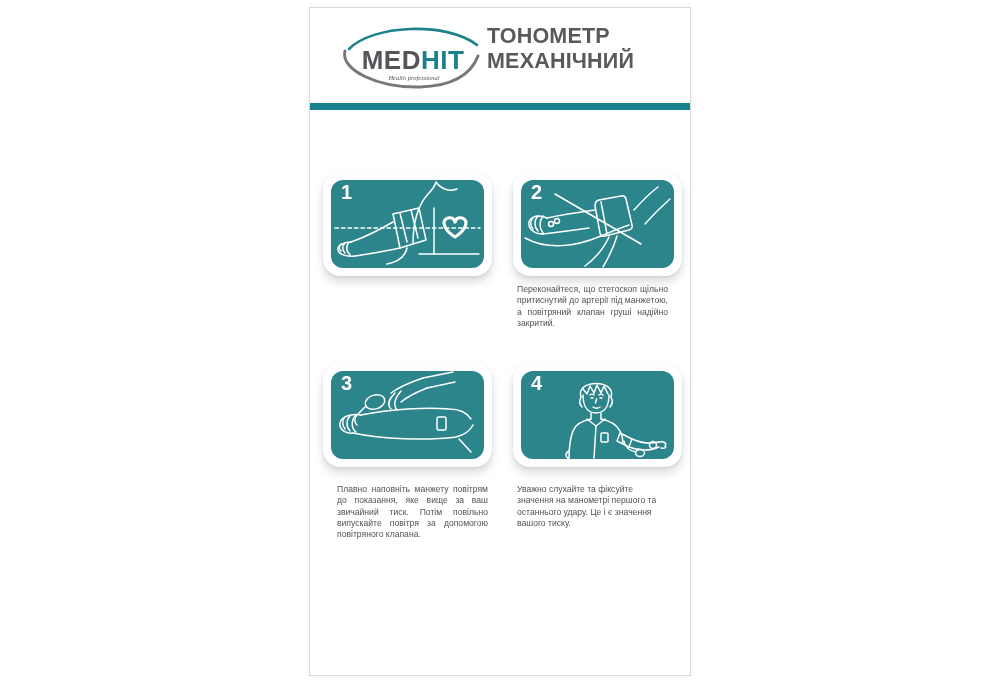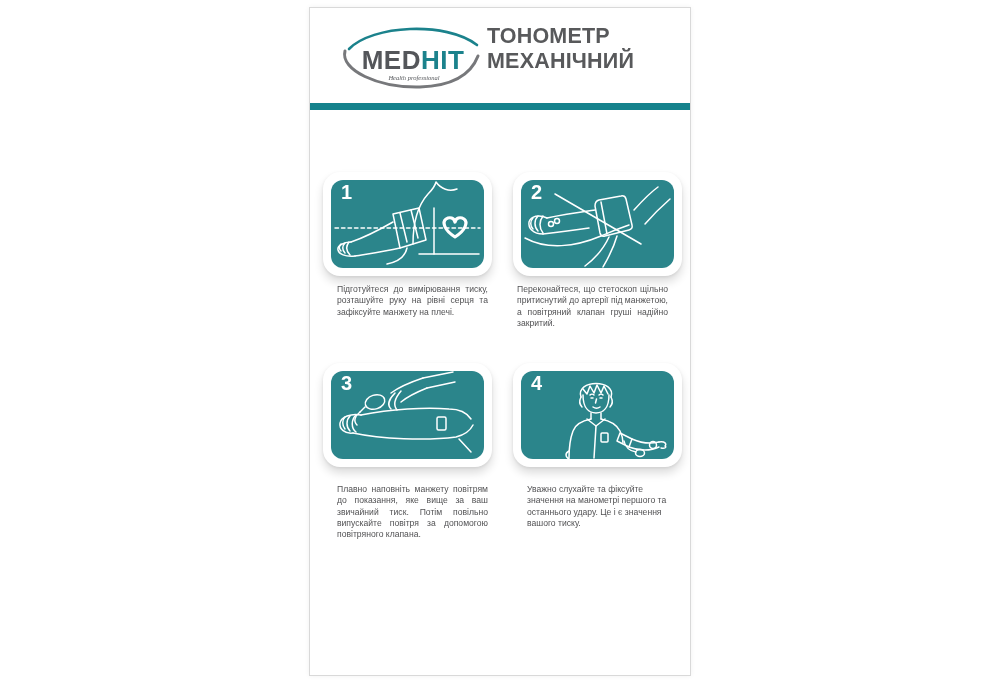--- a/index.html
+++ b/index.html
@@ -45,21 +45,21 @@
   
   .caption {
     position:absolute; width:151px;
     font-size:8.6px; line-height:1.32; color:#525254;
     text-align:justify;
   }
   .caption.left { text-align:left; }
   .pos-t1 { left:27px;  top:276px; }
   .pos-t2 { left:207px; top:276px; }
   .pos-t3 { left:27px;  top:476px; }
-  .pos-t4 { left:217px; top:476px; }
+  .pos-t4 { left:207px; top:476px; }
 
   svg { display:block; }
   .line { fill:none; stroke:#ffffff; stroke-width:1.5; stroke-linecap:round; stroke-linejoin:round; }
   .line-thick { fill:none; stroke:#ffffff; stroke-width:3.2; stroke-linecap:round; stroke-linejoin:round; }
   .line-dash { fill:none; stroke:#ffffff; stroke-width:1.4; stroke-dasharray:3.5 3; stroke-linecap:round; }
 </style>
 </head>
 <body>
 
 <div class="stage">
@@ -177,19 +177,18 @@
           <path class="line" d="M138,71 C144,70 146,73 144,75 C146,76 144,78 140,77"></path>
           <circle class="line" cx="132" cy="74" r="3.5"></circle>
           <path class="line" d="M103,70 C104,76 109,80 115,81"></path>
           <ellipse class="line" cx="119" cy="82" rx="4.5" ry="3.5"></ellipse>
           <path class="line" d="M48,80 C44,82 44,86 48,88"></path>
         </svg>
         <div class="card-number">4</div>
       </div>
     </div>
 
-    <div class="caption pos-t1">Підготуйтеся до вимірювання тиску, розташуйте руку на рівні серця та зафіксуйте манжету на плечі.</div>
     <div class="caption pos-t3">Плавно наповніть манжету повітрям до показання, яке вище за ваш звичайний тиск. Потім повільно випускайте повітря за допомогою повітряного клапана.</div>
     <div class="caption pos-t2">Переконайтеся, що стетоскоп щільно притиснутий до артерії під манжетою, а повітряний клапан груші надійно закритий.</div>
     <div class="caption left pos-t4">Уважно слухайте та фіксуйте значення на манометрі першого та останнього удару. Це і є значення вашого тиску.</div>
 
   </div>
 </div>
 
 </body></html>

